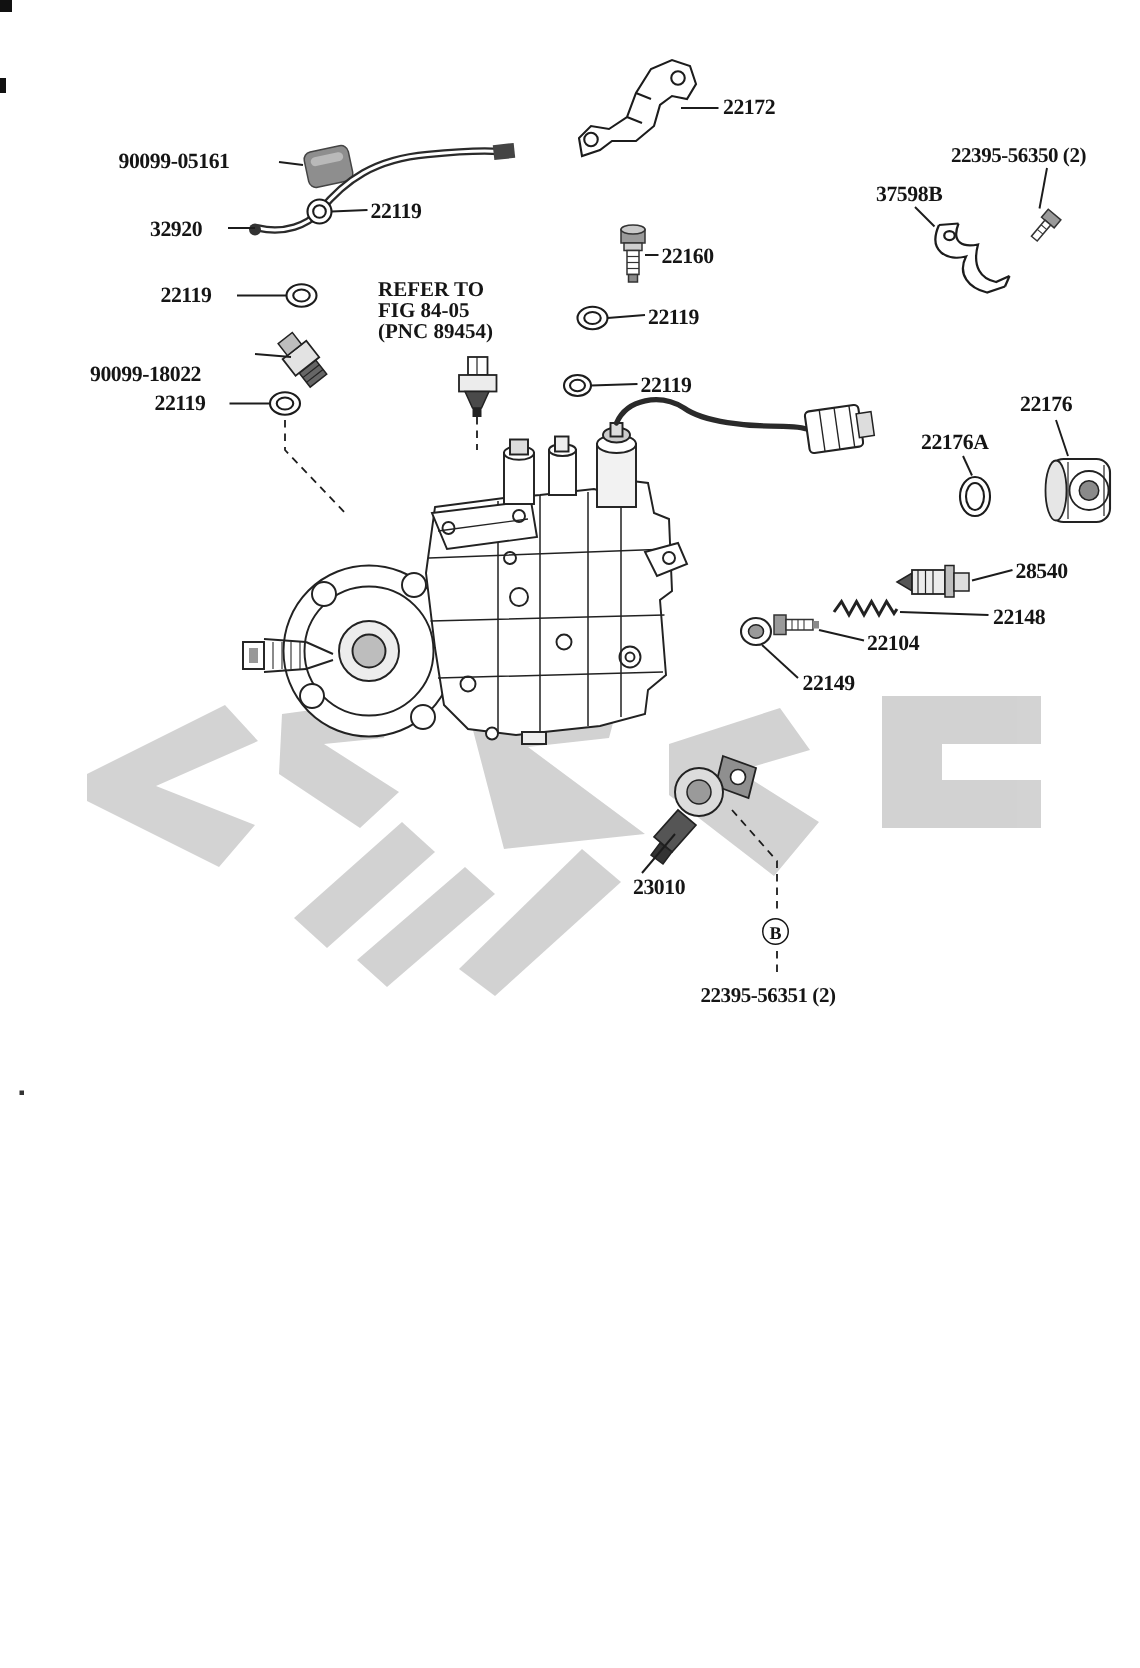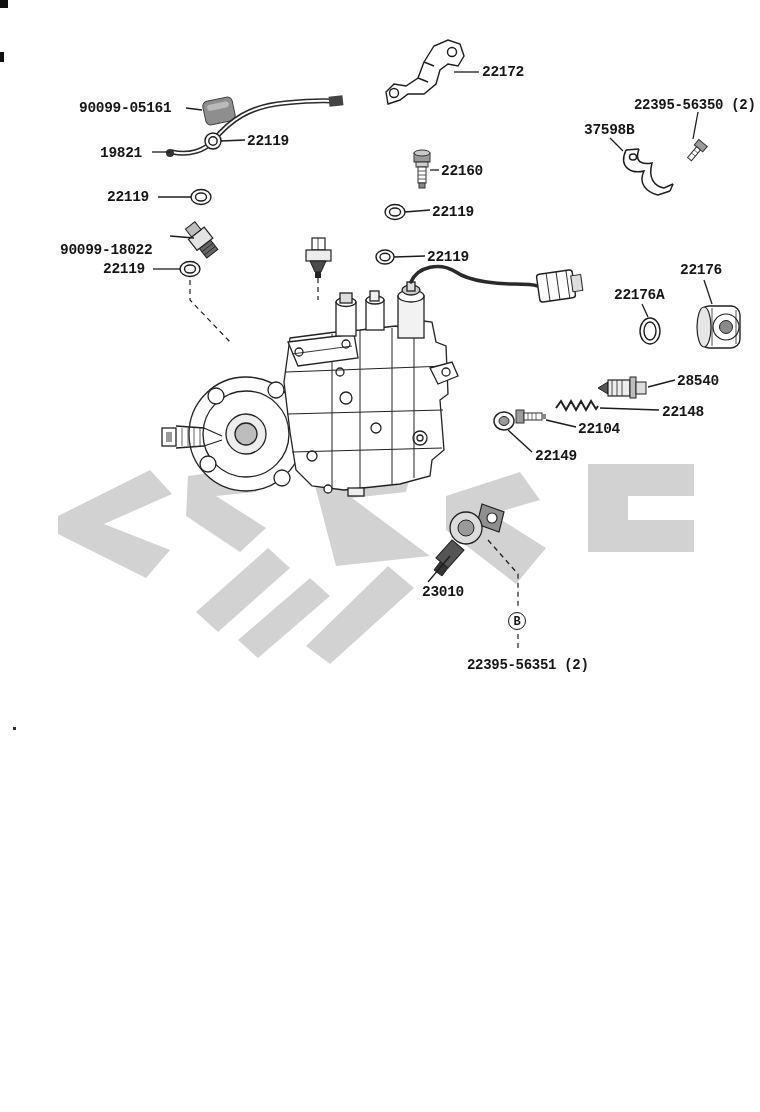--- a/index.html
+++ b/index.html
@@ -1,20 +1,20 @@
 <!DOCTYPE html>
 <html><head>
 <meta charset="utf-8">
 <style>
   html,body{margin:0;padding:0;background:#ffffff;}
   #canvas{
     position:relative;
     width:760px;height:884px;
     background:#ffffff;
-    font-family:Liberation Mono, monospace;
+    font-family:Liberation Serif, serif;
     overflow:hidden;
   }
   svg{position:absolute;left:0;top:0;}
   .lbl{
     position:absolute;
     font-weight:700;
     font-size:14.5px;
     color:#151515;
     letter-spacing:-0.3px;
     white-space:nowrap;
@@ -295,37 +295,42 @@
     <g stroke="#1c1c1c" stroke-width="1.2" stroke-dasharray="5 4" fill="none">
       <path d="M190,280 L190,300 L232,344"></path>
       <path d="M318,278 L318,300"></path>
       <path d="M488,540 L518,574 L518,606"></path>
       <path d="M518,634 L518,652"></path>
     </g>
   </svg>
 
   <div class="lbl" style="left:482px;top:64px">22172</div>
   <div class="lbl" style="left:79px;top:100px">90099-05161</div>
-  <div class="lbl" style="left:100px;top:145px">19821</div>
+  <div class="lbl" style="left:100px;top:145px">32920</div>
   <div class="lbl" style="left:247px;top:133px">22119</div>
   <div class="lbl" style="left:107px;top:189px">22119</div>
   <div class="lbl" style="left:60px;top:242px">90099-18022</div>
   <div class="lbl" style="left:103px;top:261px">22119</div>
   <div class="lbl" style="left:441px;top:163px">22160</div>
   <div class="lbl" style="left:432px;top:204px">22119</div>
   <div class="lbl" style="left:427px;top:249px">22119</div>
   <div class="lbl small" style="left:634px;top:97px">22395-56350 (2)</div>
   <div class="lbl" style="left:584px;top:122px">37598B</div>
   <div class="lbl" style="left:680px;top:262px">22176</div>
   <div class="lbl" style="left:614px;top:287px">22176A</div>
   <div class="lbl" style="left:677px;top:373px">28540</div>
   <div class="lbl" style="left:662px;top:404px">22148</div>
   <div class="lbl" style="left:578px;top:421px">22104</div>
   <div class="lbl" style="left:535px;top:448px">22149</div>
   <div class="lbl" style="left:422px;top:584px">23010</div>
   <div class="lbl small" style="left:467px;top:657px">22395-56351 (2)</div>
 
+  <div class="note" style="left:252px;top:187px">
+    <div>REFER TO</div>
+    <div>FIG 84-05</div>
+    <div>(PNC 89454)</div>
+  </div>
 
   <div class="bcirc">B</div>
 
   <div class="fignum">220397</div>
 
 </div>
 
 </body></html>

